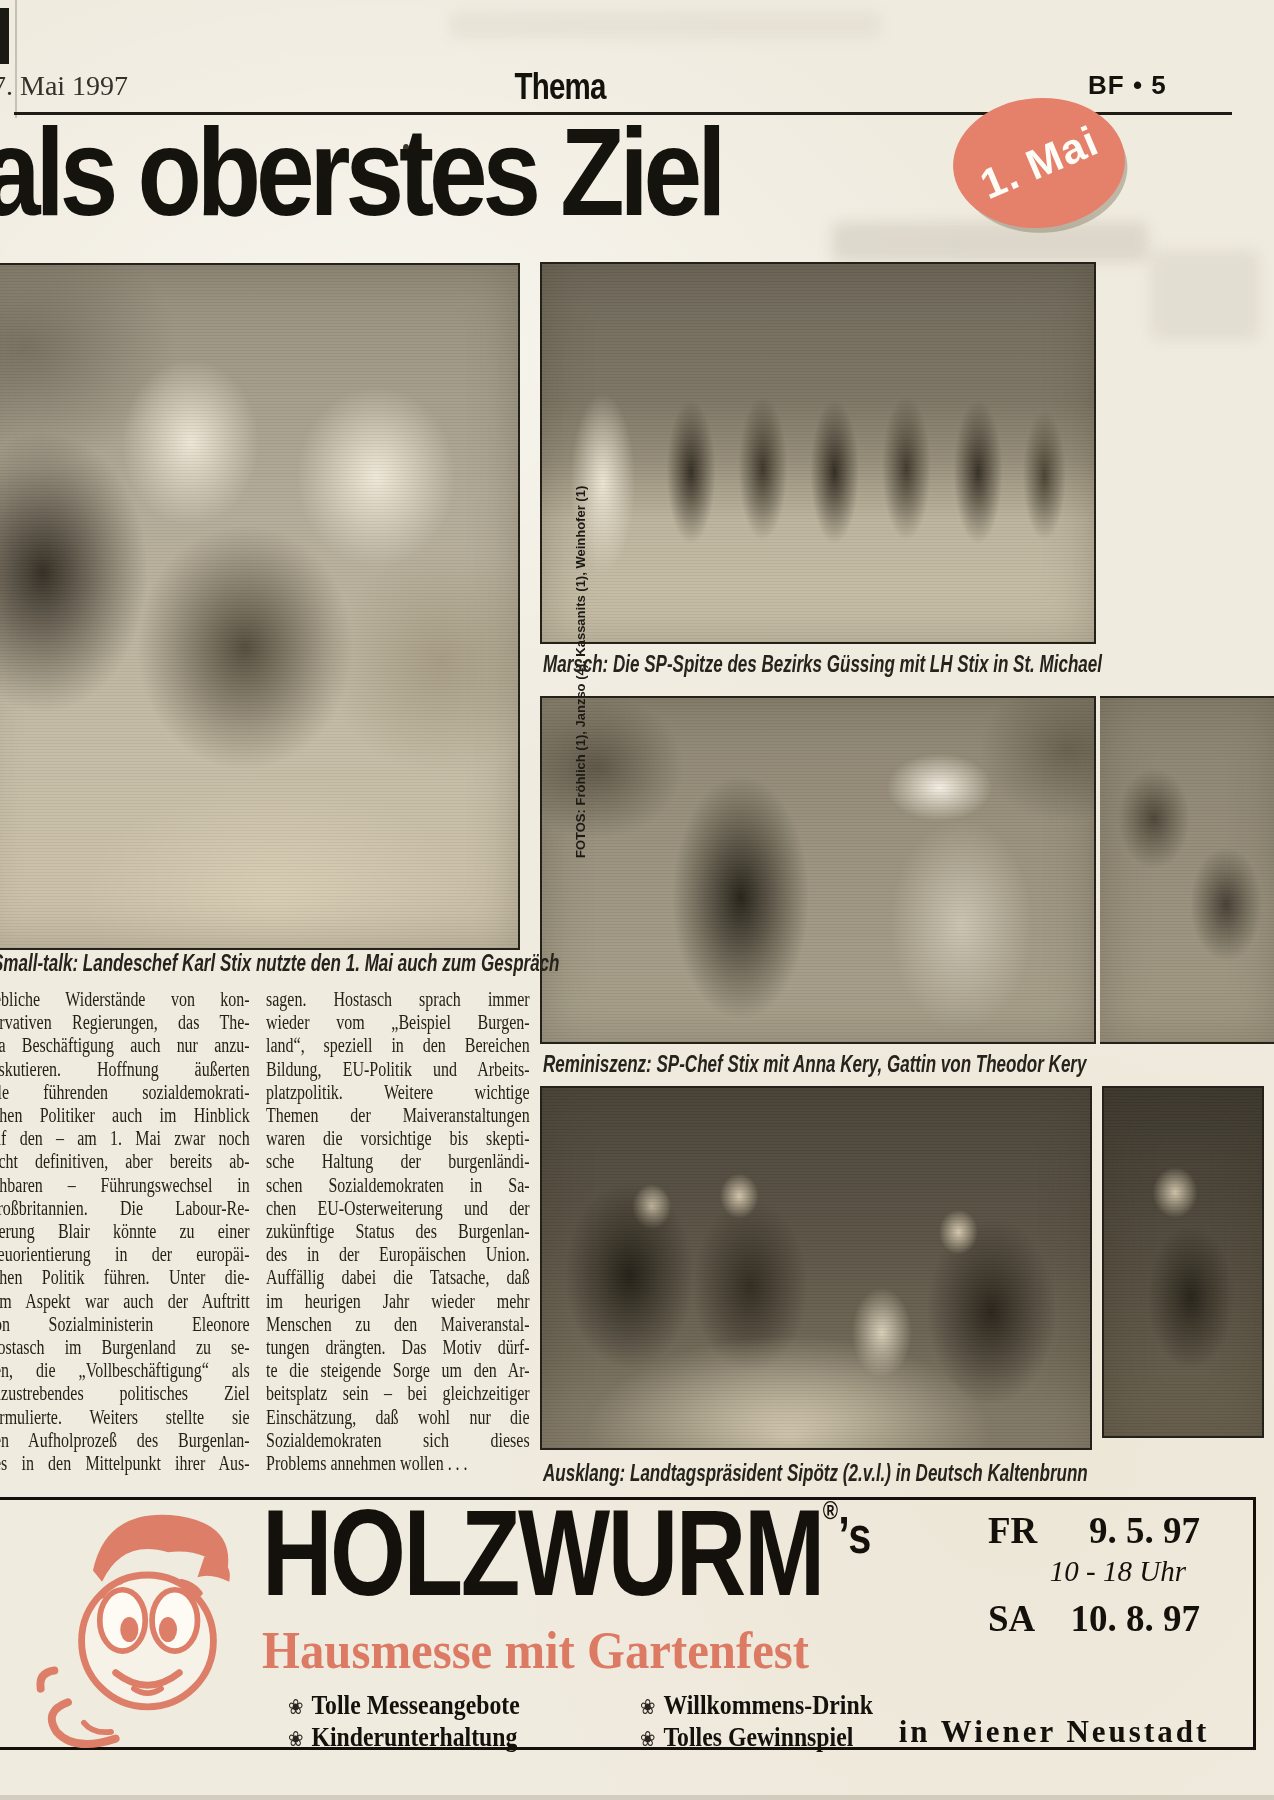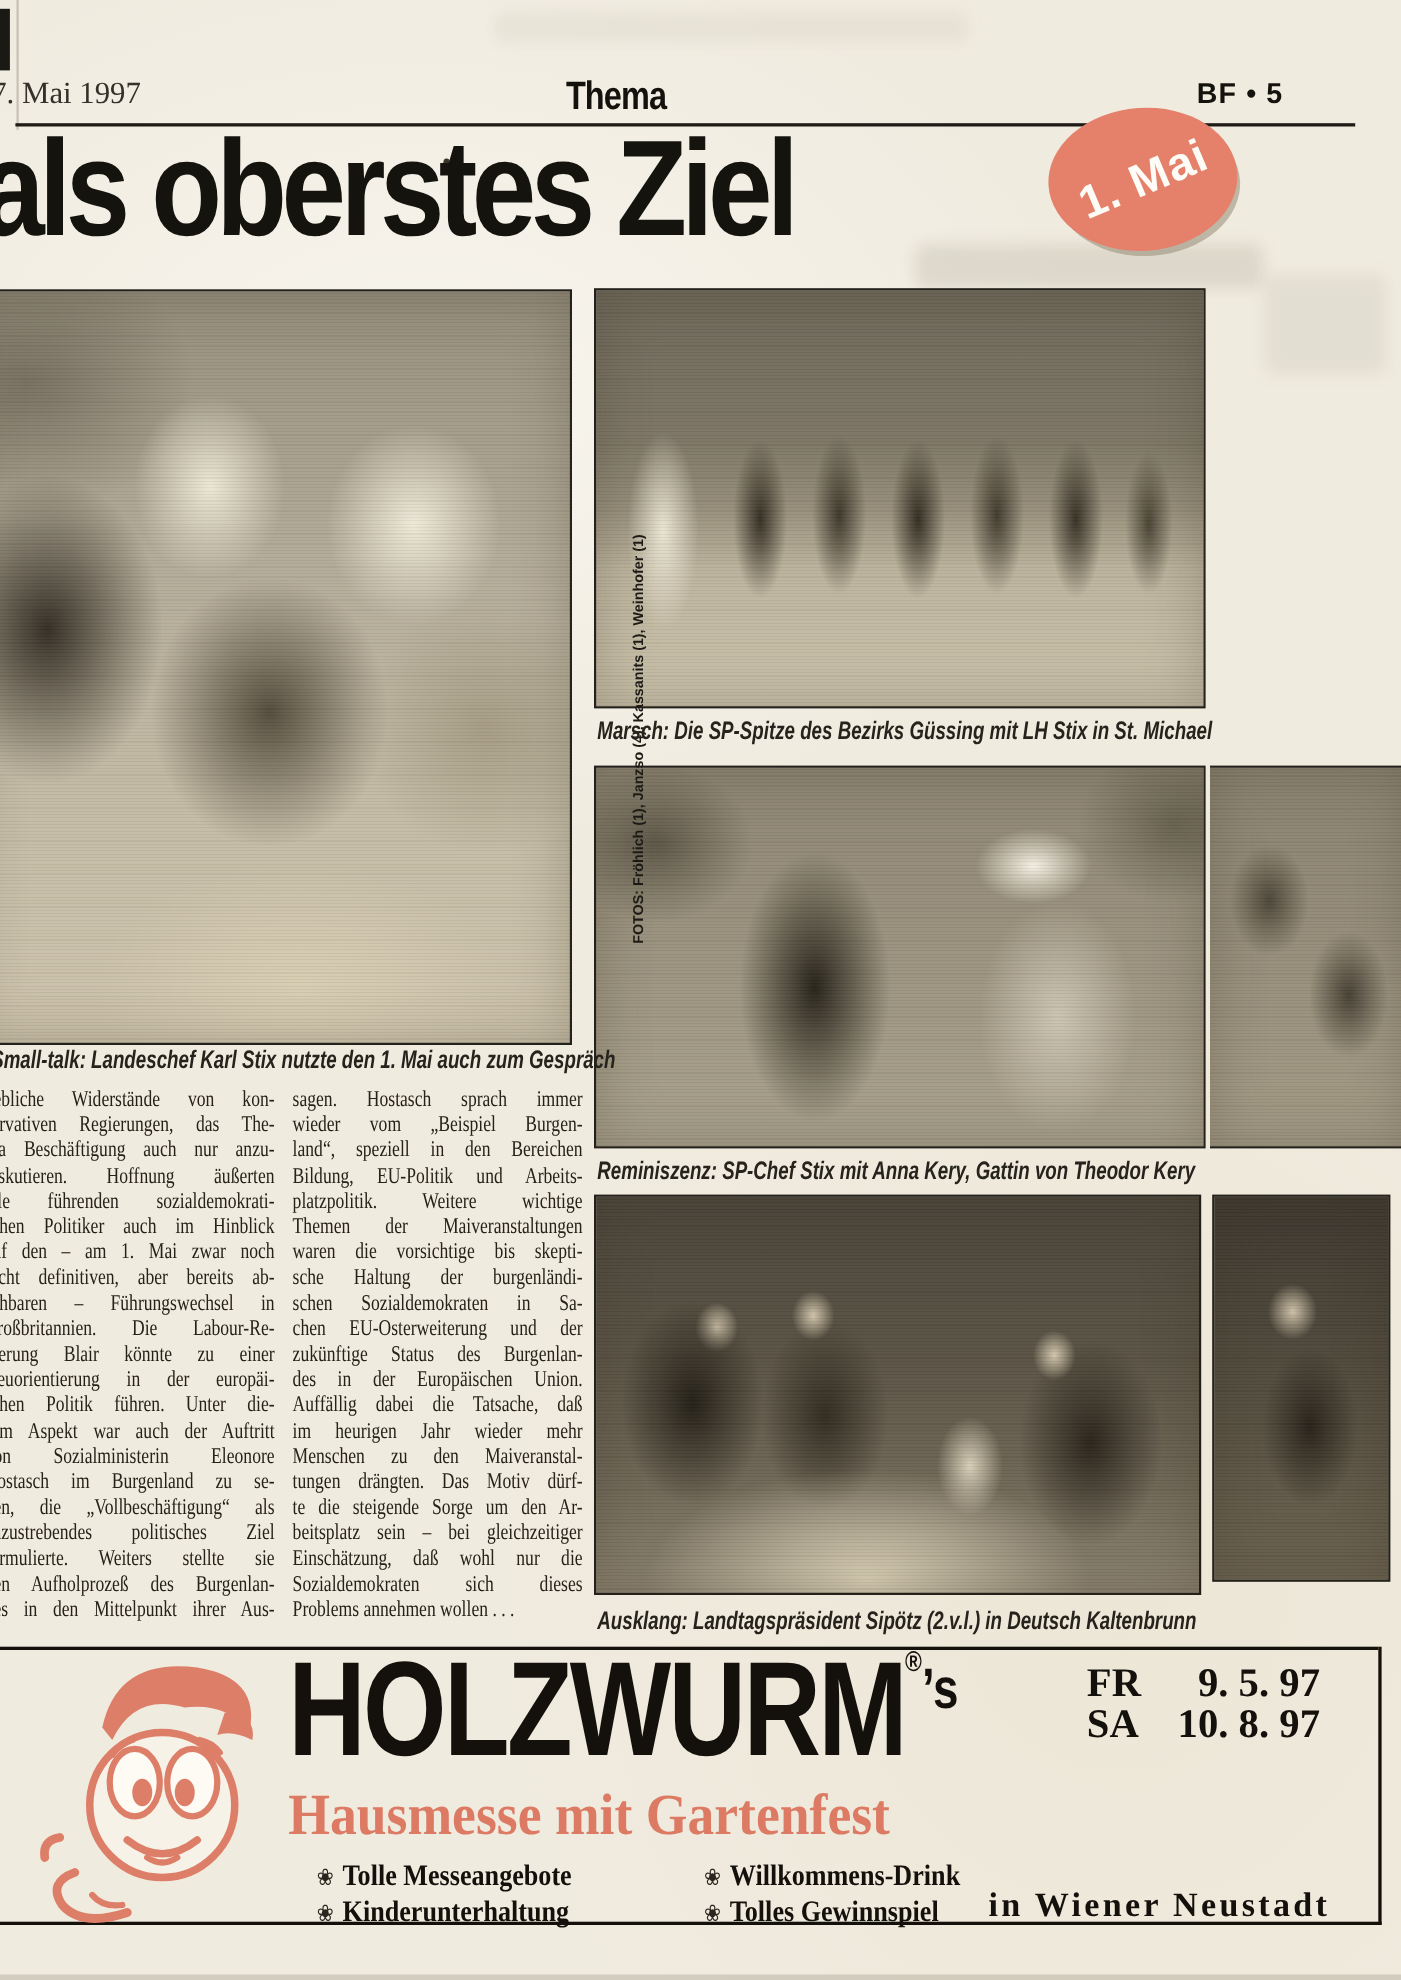--- a/index.html
+++ b/index.html
@@ -220,20 +220,21 @@
   <div class="ad-brand">
     <span class="big">HOLZWURM</span><span class="reg">®</span><span class="suf">’s</span>
   </div>
 
 
   <div class="sched">
     <div class="sched-row">
       <span>FR</span>
       <span>9. 5. 97</span>
     </div>
+    <div class="sched-time">10 - 18 Uhr</div>
     <div class="sched-row">
       <span>SA</span>
       <span>10. 8. 97</span>
     </div>
   </div>
 
   <div class="ad-subtitle">Hausmesse mit Gartenfest</div>
 
   <div class="bullet" id="bullet1">
     <span class="flower">❀</span><span>Tolle Messeangebote</span>

